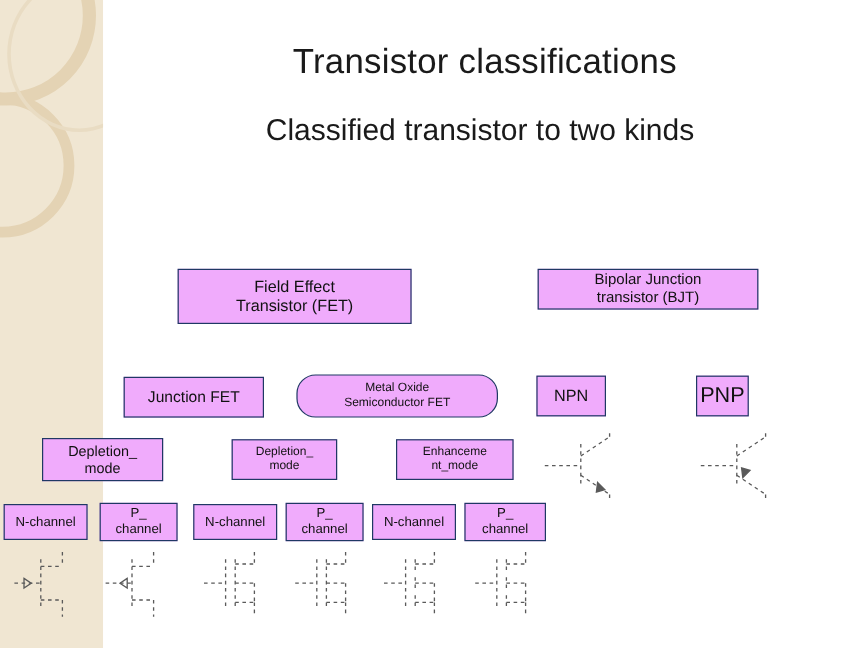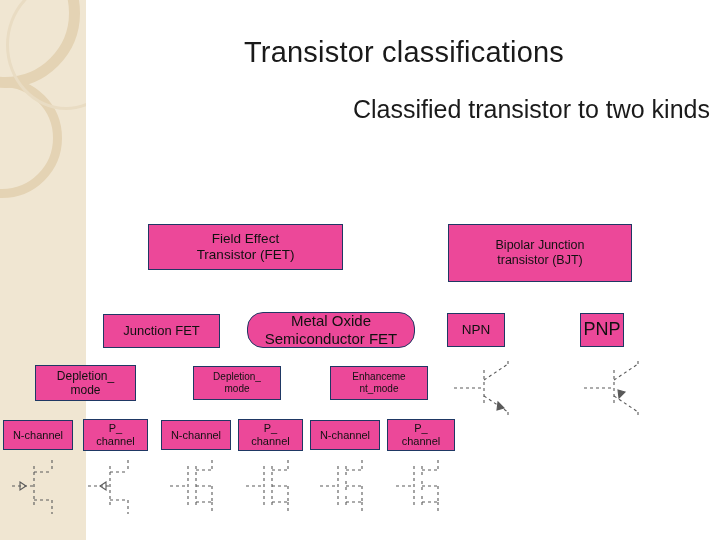--- a/index.html
+++ b/index.html
@@ -61,31 +61,31 @@
     width: 620px;
     text-align: center;
     font-size: 29px;
     color: #1a1a1a;
     letter-spacing: 0.2px;
   }
   .title-sub {
     position: absolute;
     left: 90px; top: 95px;
     width: 620px;
-    text-align: right;
+    text-align: center;
     font-size: 25px;
     color: #1a1a1a;
   }
 
   
   .box {
     position: absolute;
     box-sizing: border-box;
     border: 1px solid #1f3864;
-    background: #ec4899;
+    background: #f0abfc;
     color: #111111;
     display: flex;
     align-items: center;
     justify-content: center;
     text-align: center;
     line-height: 1.18;
     white-space: pre-line;
   }
 
   
@@ -102,25 +102,25 @@
   <div class="swirl2"></div>
   <div class="swirl3"></div>
 </div>
 <div class="band-edge"></div>
 
 <div class="title-main">Transistor classifications</div>
 <div class="title-sub">Classified transistor to two kinds</div>
 
 <div class="box" style="left:148px; top:224px; width:195px; height:46px; font-size:13.5px;">Field Effect
 Transistor (FET)</div>
-<div class="box" style="left:448px; top:224px; width:184px; height:58px; font-size:12.5px;">Bipolar Junction
+<div class="box" style="left:448px; top:224px; width:184px; height:34px; font-size:12.5px;">Bipolar Junction
 transistor (BJT)</div>
 
 <div class="box" style="left:103px; top:314px; width:117px; height:34px; font-size:13px;">Junction FET</div>
-<div class="box" style="left:247px; top:312px; width:168px; height:36px; font-size:15px;border-radius:16px;">Metal Oxide
+<div class="box" style="left:247px; top:312px; width:168px; height:36px; font-size:10px;border-radius:16px;">Metal Oxide
 Semiconductor FET</div>
 <div class="box" style="left:447px; top:313px; width:58px; height:34px; font-size:13.5px;">NPN</div>
 <div class="box" style="left:580px; top:313px; width:44px; height:34px; font-size:18px;">PNP</div>
 
 <div class="box" style="left:35px; top:365px; width:101px; height:36px; font-size:12px;">Depletion_
 mode</div>
 <div class="box" style="left:193px; top:366px; width:88px; height:34px; font-size:10px;">Depletion_
 mode</div>
 <div class="box" style="left:330px; top:366px; width:98px; height:34px; font-size:10px;">Enhanceme
 nt_mode</div>

